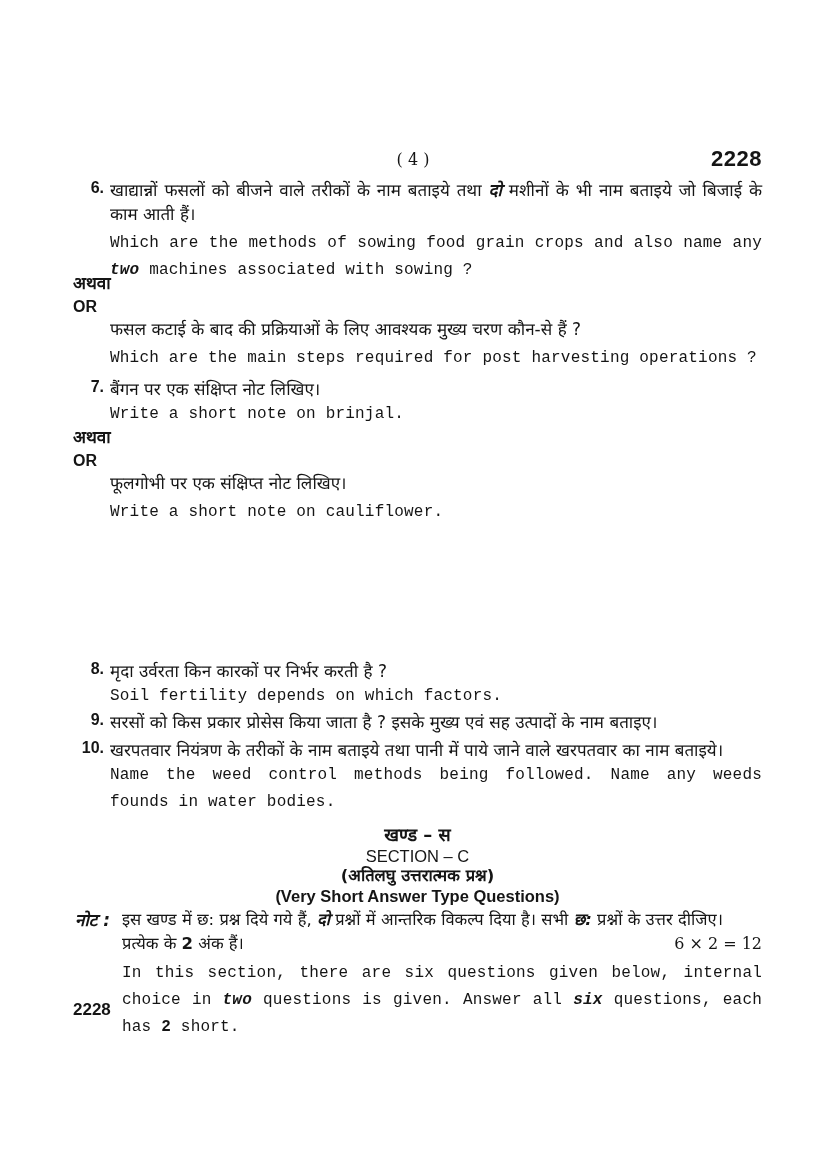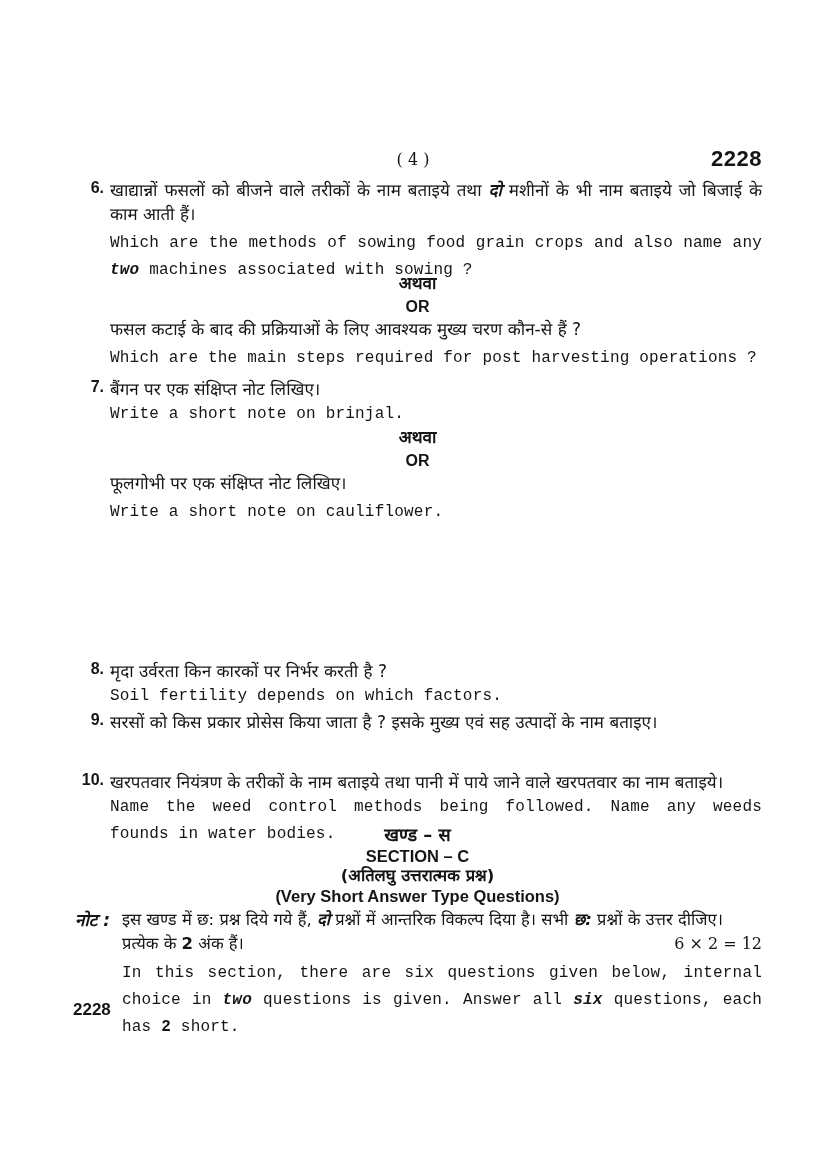--- a/index.html
+++ b/index.html
@@ -36,31 +36,31 @@
 
   
   .q { padding-left: 37px; position: absolute; left: 73px; width: 689px; }
   .qnum {
     position: absolute; left: 0; top: 1px; width: 31px; text-align: right;
     font-family: "Liberation Sans", sans-serif; font-weight: 700; font-size: 16px;
   }
   .q .en { margin-top: 4px; }
 
   
-  .or-divider { text-align: center; }
+  .or-divider { text-align: left; }
   .or-divider .hi-word { font-size: 17px; font-weight: 700; line-height: 22px; }
   .or-divider .or-word {
     font-family: "Liberation Sans", sans-serif; font-weight: 700;
     font-size: 16px; line-height: 22px; margin-top: 2px;
   }
 
   
   .section-head div { line-height: 20px; }
   .section-head .hi-title { font-size: 18px; font-weight: 700; line-height: 22px; }
-  .section-head .en-title { font-family: "Liberation Sans", sans-serif; font-weight: 700; font-size: 16.5px; }
+  .section-head .en-title { font-family: "Liberation Sans", sans-serif; font-weight: 400; font-size: 16.5px; }
   .section-head .hi-sub { font-size: 16.5px; font-weight: 700; }
   .section-head .en-sub { font-family: "Liberation Sans", sans-serif; font-weight: 700; font-size: 16.5px; }
 
   
   .note { }
   .note-label {
     position: absolute; left: 2px; top: 0; width: 44px;
     font-weight: 700; font-style: italic; font-size: 17px;
   }
   .note-body { margin-left: 49px; }
@@ -118,21 +118,21 @@
     <span class="qnum">8.</span>
     <p class="hi">मृदा उर्वरता किन कारकों पर निर्भर करती है ?</p>
     <p class="en" style="margin-top:0">Soil fertility depends on which factors.</p>
   </div>
 
   <div class="q" style="top:710px">
     <span class="qnum">9.</span>
     <p class="hi">सरसों को किस प्रकार प्रोसेस किया जाता है ? इसके मुख्य एवं सह उत्पादों के नाम बताइए।</p>
   </div>
 
-  <div class="q" style="top:770px">
+  <div class="q" style="top:738px">
     <span class="qnum">10.</span>
     <p class="hi">खरपतवार नियंत्रण के तरीकों के नाम बताइये तथा पानी में पाये जाने वाले खरपतवार का नाम बताइये।</p>
     <p class="en justify" style="margin-top:0">Name the weed control methods being followed. Name any weeds founds in water bodies.</p>
   </div>
 
   <div class="block center section-head" style="top:824px">
     <div class="hi-title hi">खण्ड – स</div>
     <div class="en-title">SECTION – C</div>
     <div class="hi-sub hi">(अतिलघु उत्तरात्मक प्रश्न)</div>
     <div class="en-sub">(Very Short Answer Type Questions)</div>

